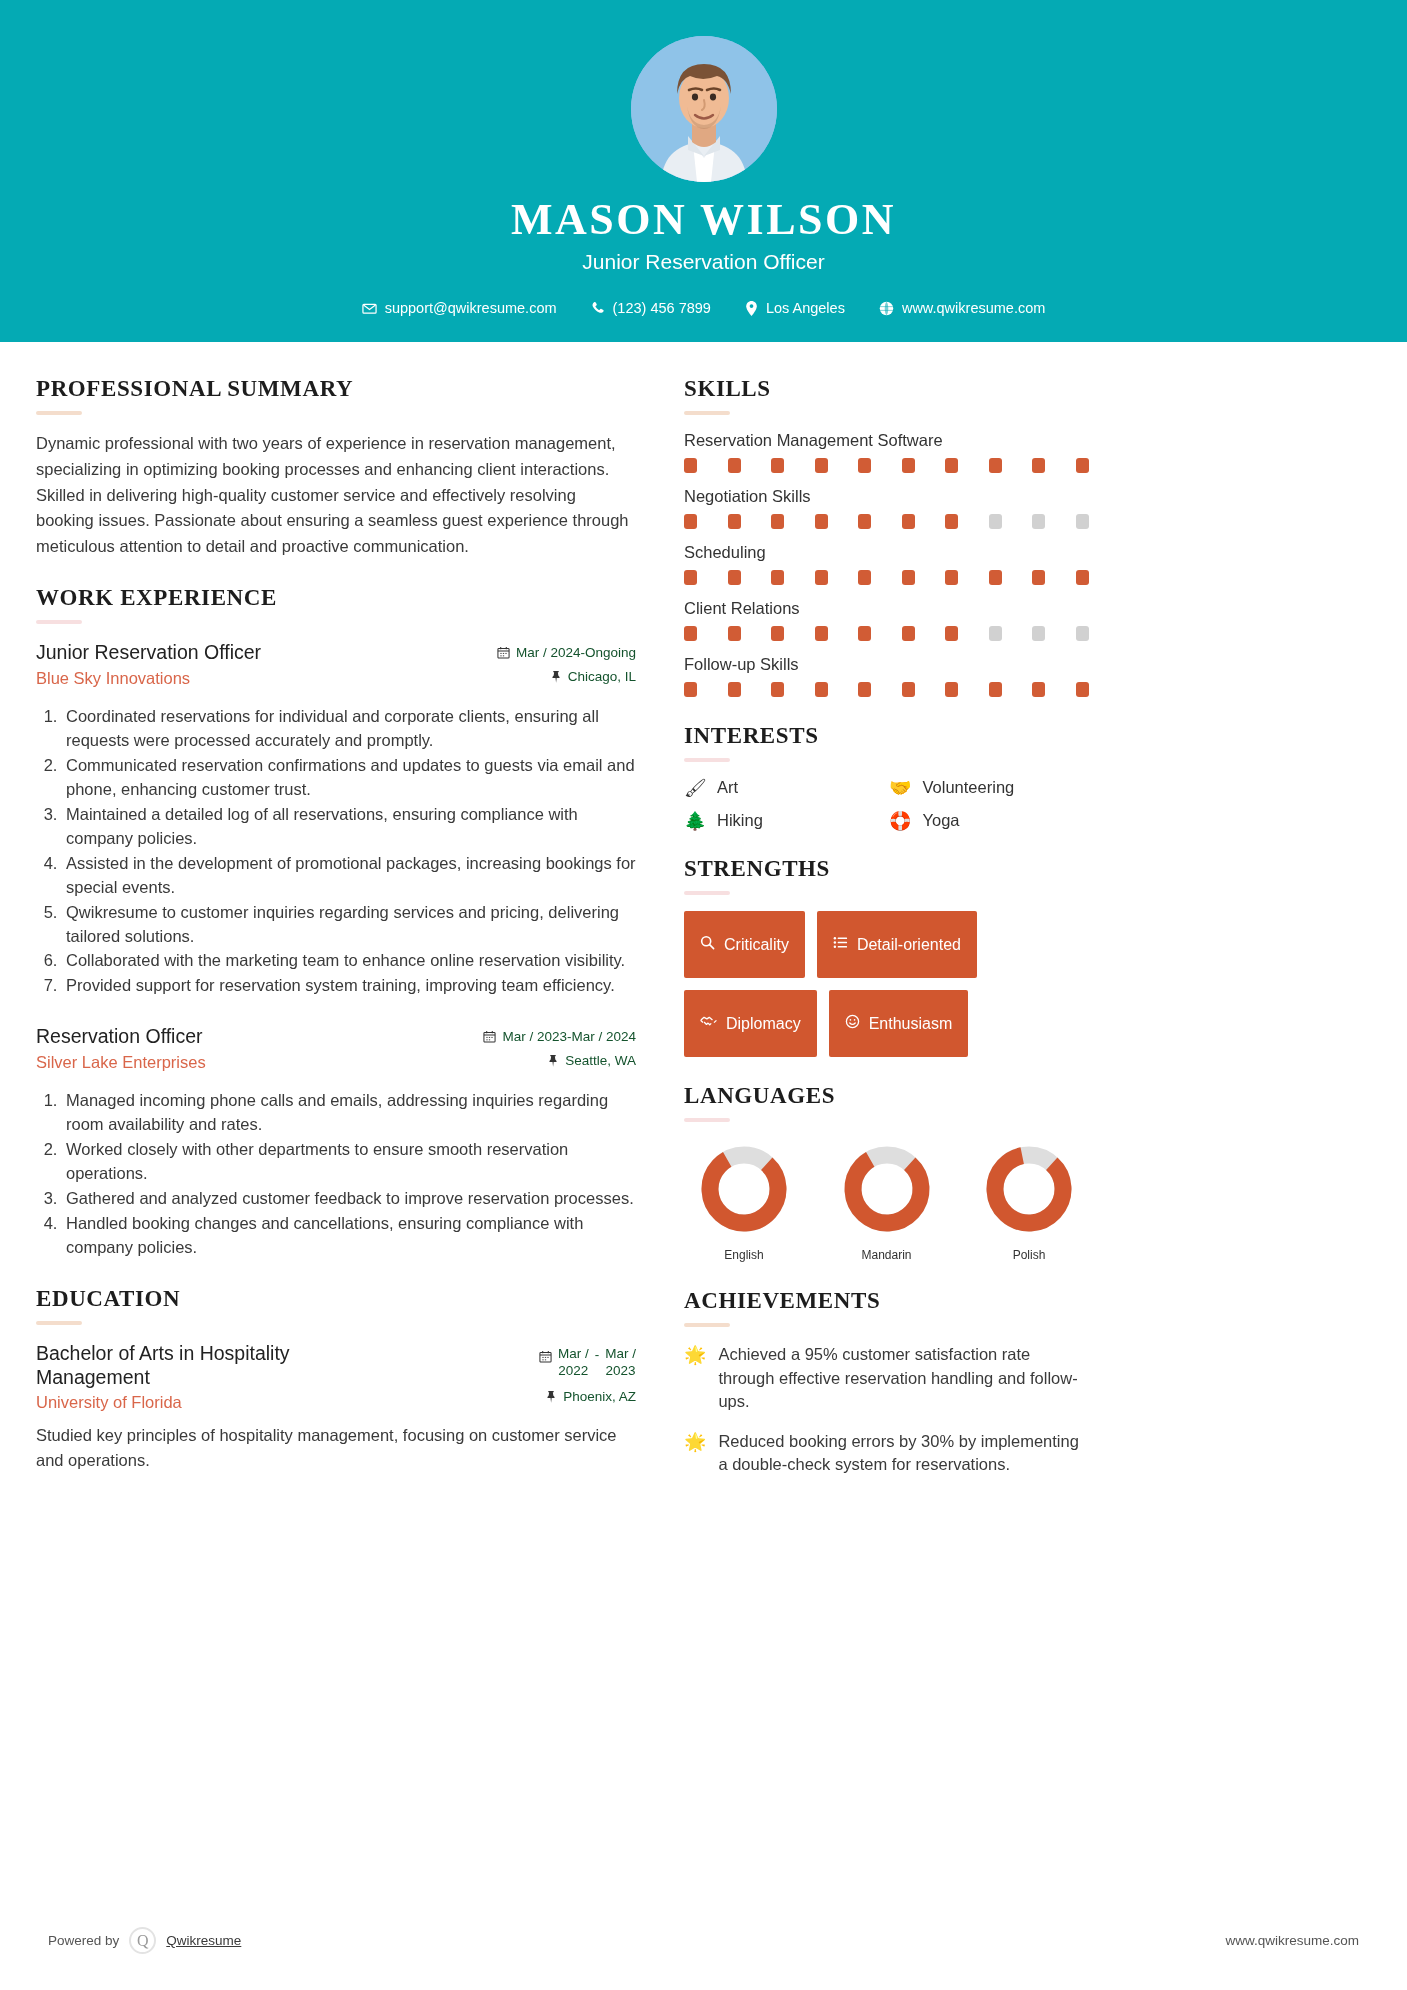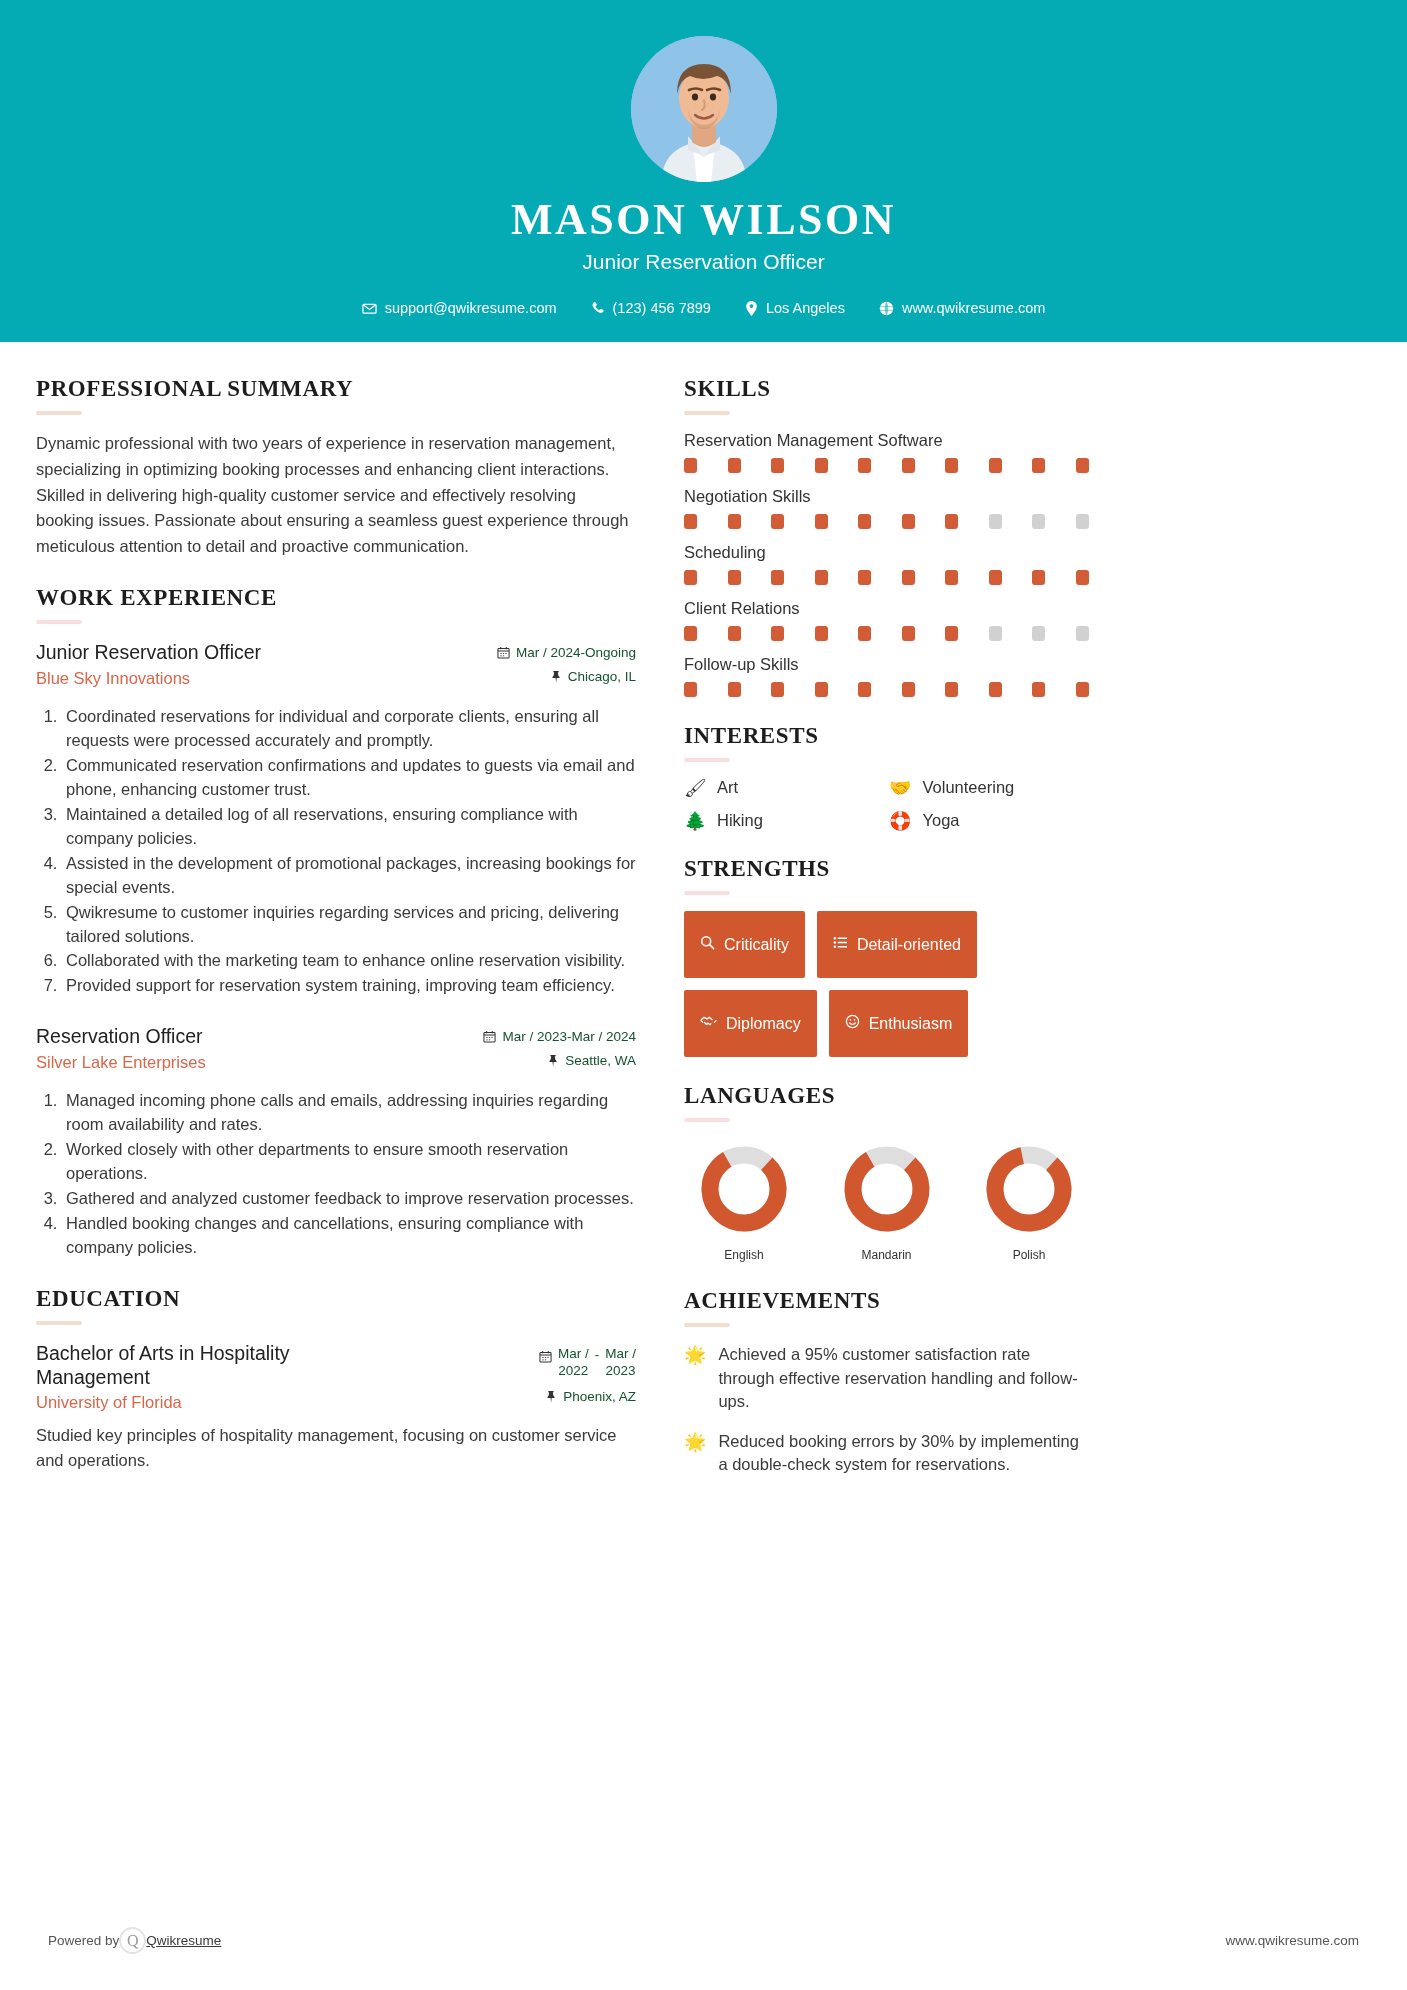--- a/index.html
+++ b/index.html
@@ -232,21 +232,21 @@
   .footer {
     position: absolute;
     left: 0; right: 0; bottom: 36px;
     padding: 0 48px;
     display: flex;
     justify-content: space-between;
     align-items: center;
     font-size: 13.5px;
     color: #555555;
   }
-  .footer-left { display: flex; align-items: center; }
+  .footer-left { display: flex; align-items: center; gap: 10px; }
   .q-logo {
     width: 27px; height: 27px;
     border-radius: 50%;
     background: #ffffff;
     border: 2px solid #e3e3e3;
     color: #9a9a9a;
     font-family: "Liberation Serif", serif;
     font-size: 16px;
     display: flex; align-items: center; justify-content: center;
   }

